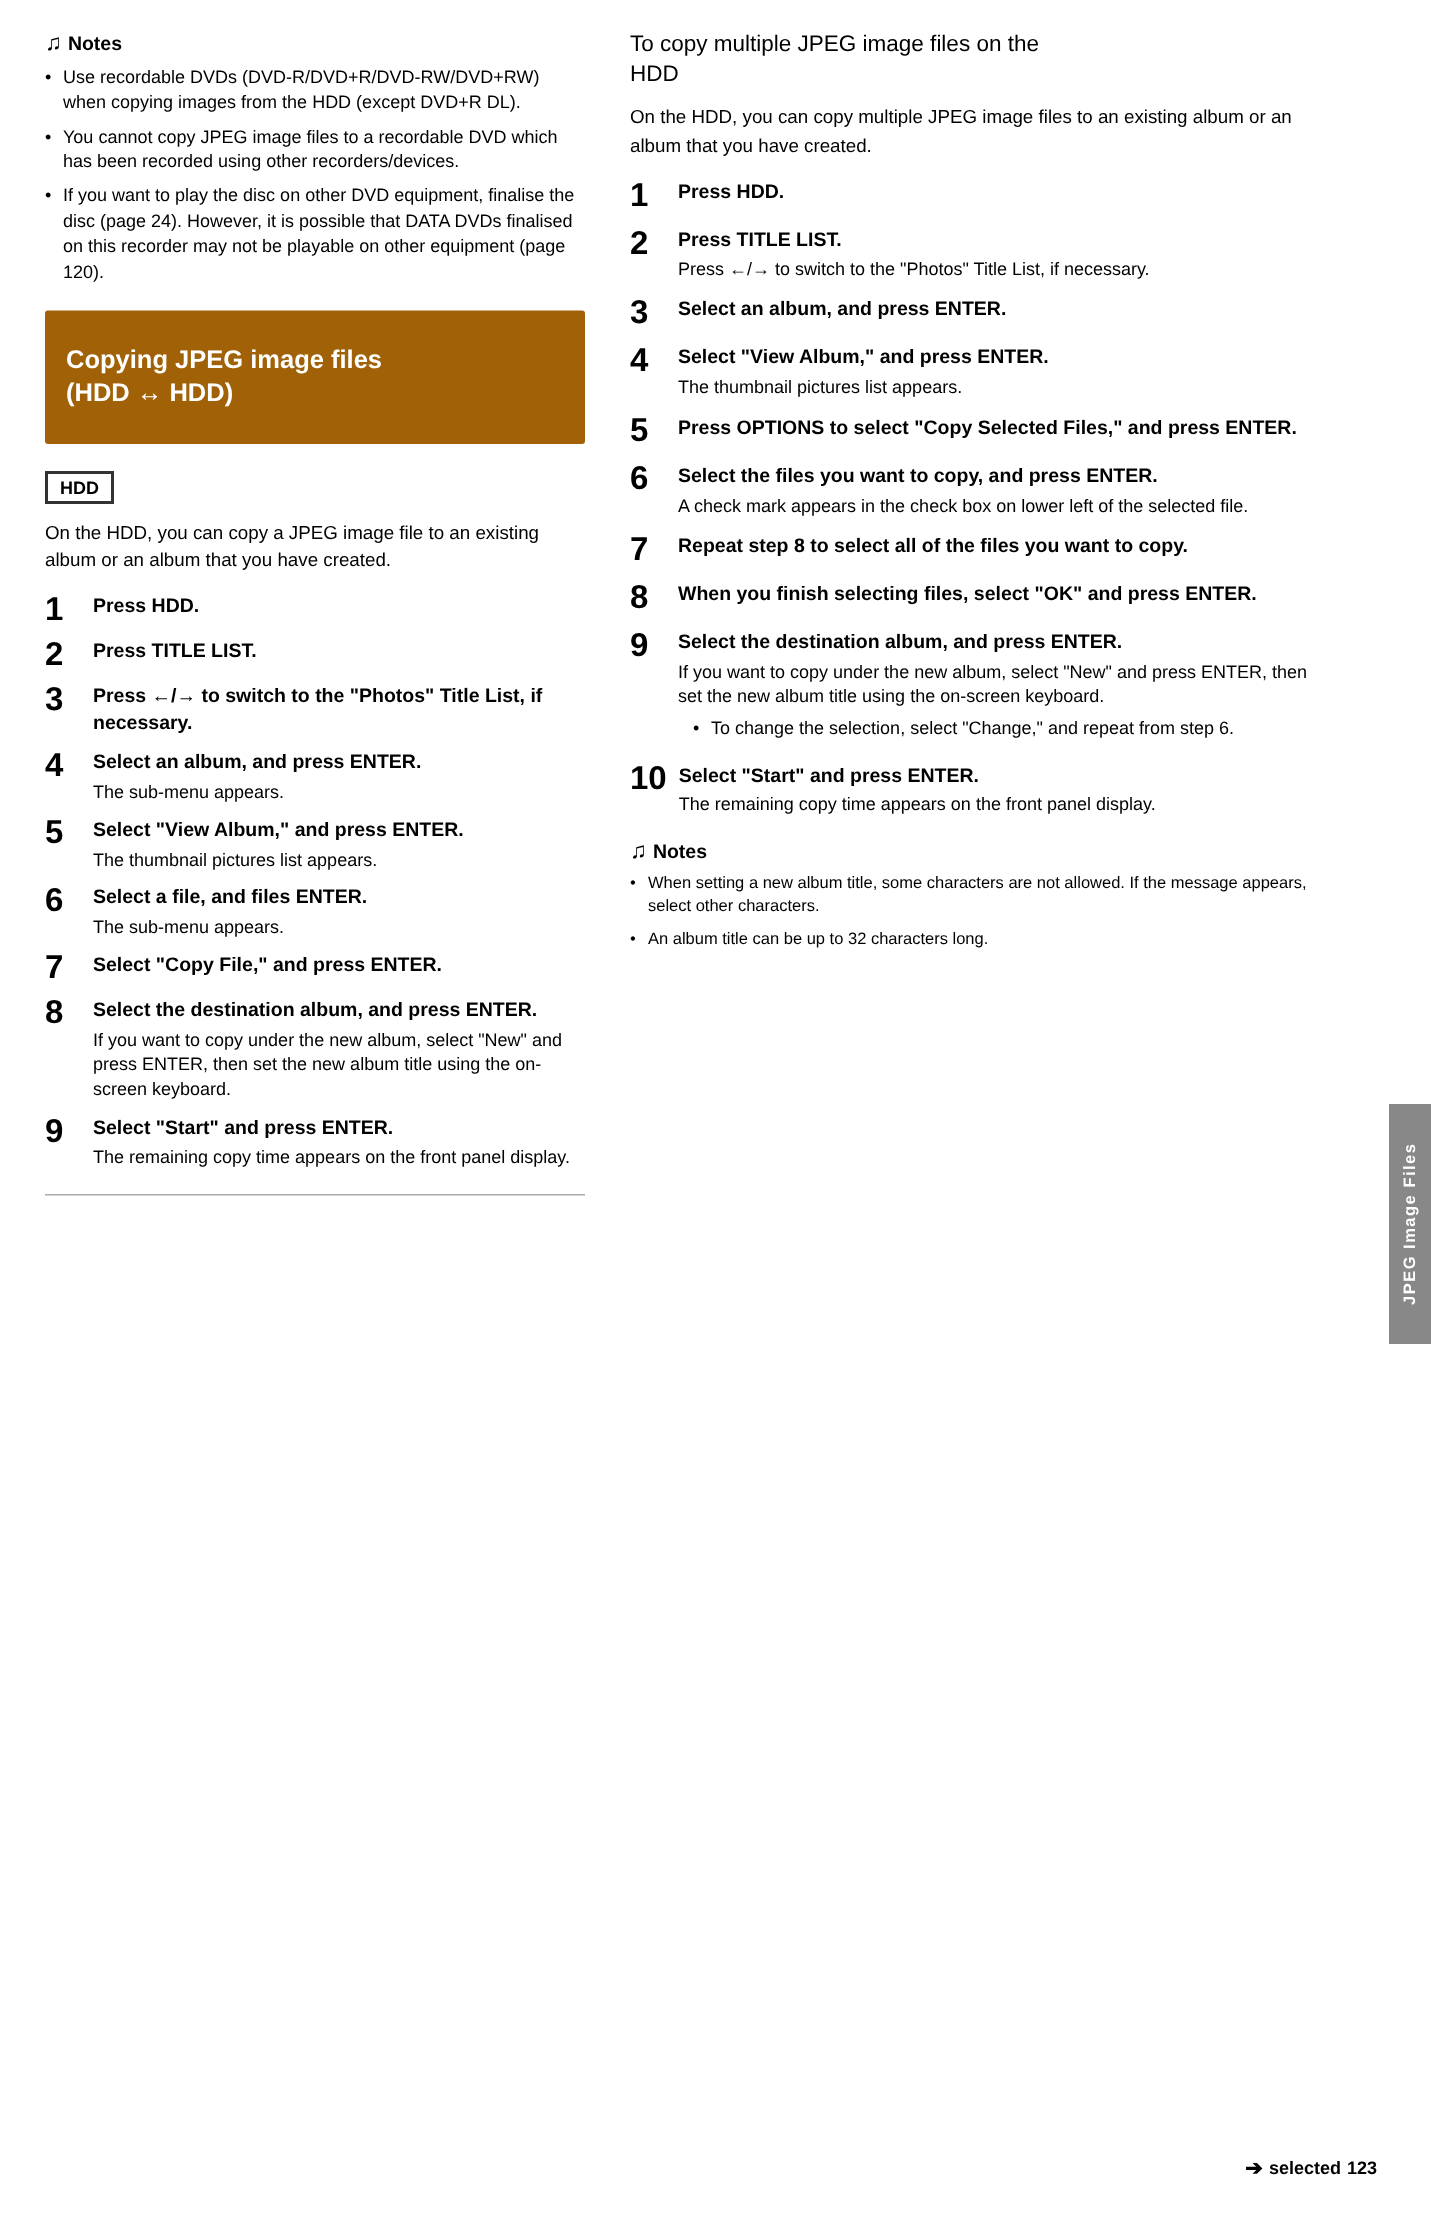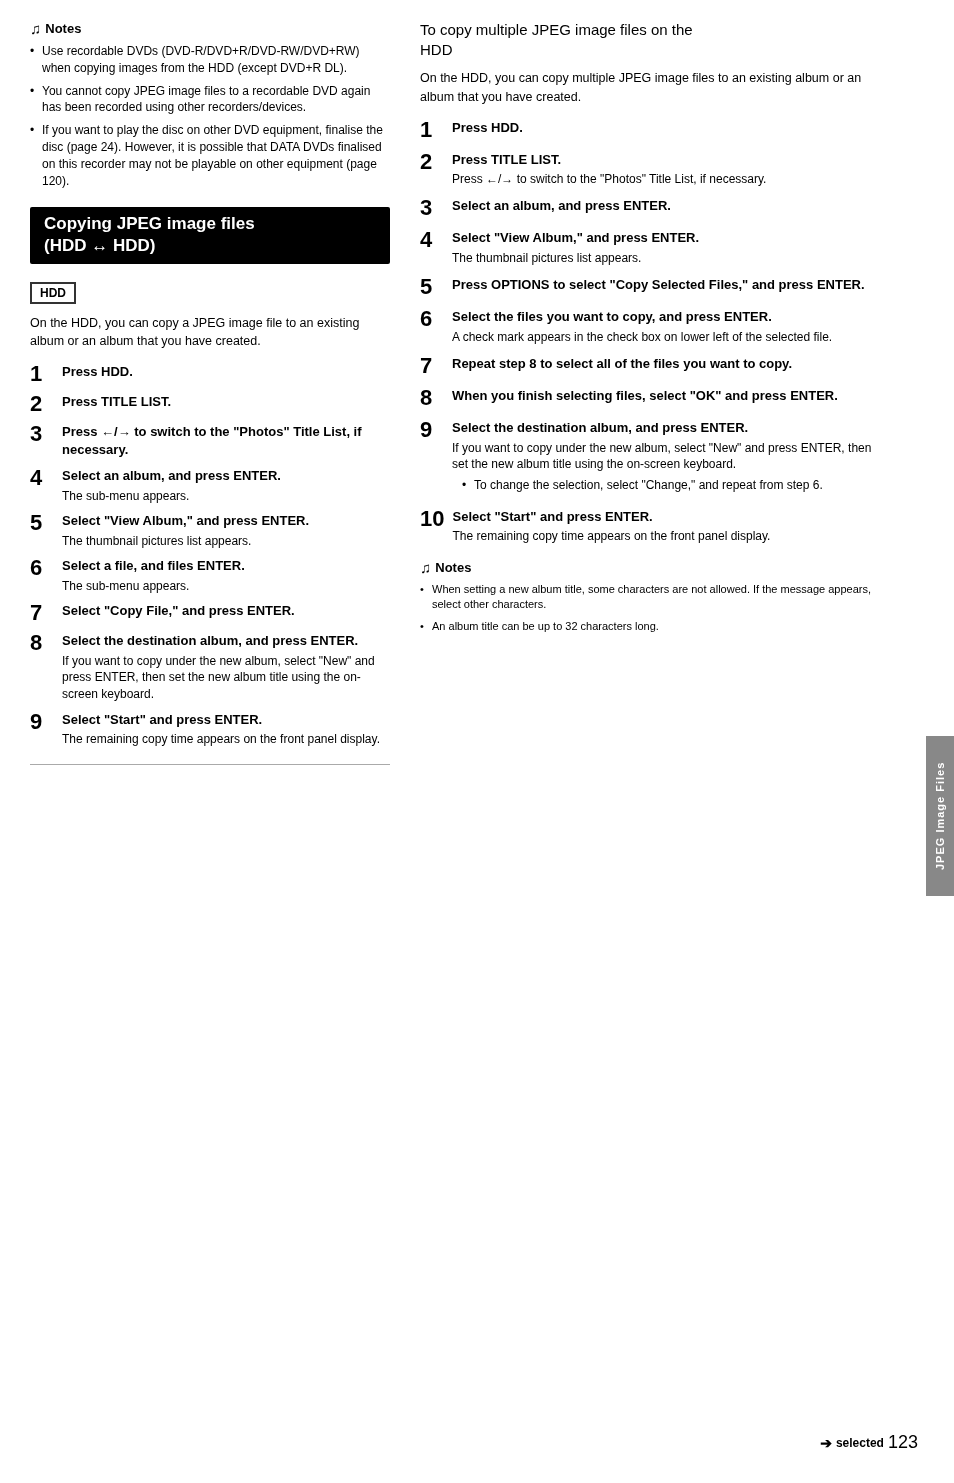--- a/index.html
+++ b/index.html
@@ -79,23 +79,23 @@
       margin-bottom: 6px;
       font-size: 12px;
       line-height: 1.4;
     }
     .notes-list li::before {
       content: "•";
       position: absolute;
       left: 0;
     }
     .section-box {
-      background: #000000;
+      background: #a16207;
       color: #fff;
-      padding: 6px 14px;
+      padding: 22px 14px;
       margin: 18px 0 10px 0;
       border-radius: 2px;
     }
     .section-box h2 {
       font-size: 17px;
       font-weight: bold;
       line-height: 1.3;
     }
     .hdd-badge {
       display: inline-block;
@@ -175,22 +175,22 @@
       display: flex;
       align-items: center;
       gap: 4px;
       font-size: 12px;
       font-weight: bold;
     }
     .continued-arrow {
       font-size: 14px;
     }
     .page-number {
-      font-size: 18px;
-      font-weight: normal;
+      font-size: 12px;
+      font-weight: bold;
     }
     .bottom-notes {
       margin-top: 14px;
     }
     .bottom-notes .notes-list li {
       font-size: 11px;
     }
   </style>
 </head>
 <body>
@@ -206,21 +206,21 @@
     <div class="left-column">
 
       
       <div class="notes-section">
         <div class="notes-title">
           <span class="notes-icon">♫</span>
           <span>Notes</span>
         </div>
         <ul class="notes-list">
           <li>Use recordable DVDs (DVD-R/DVD+R/DVD-RW/DVD+RW) when copying images from the HDD (except DVD+R DL).</li>
-          <li>You cannot copy JPEG image files to a recordable DVD again has been recorded using other recorders/devices.</li>
+          <li>You cannot copy JPEG image files to a recordable DVD which has been recorded using other recorders/devices.</li>
           <li>If you want to play the disc on other DVD equipment, finalise the disc (page 24). However, it is possible that DATA DVDs finalised on this recorder may not be playable on other equipment (page 120).</li>
         </ul>
       </div>
 
       
       <div class="section-box">
         <h2>
           <span>Copying JPEG image files</span><br>
           <span>(HDD ↔ HDD)</span>
         </h2>

